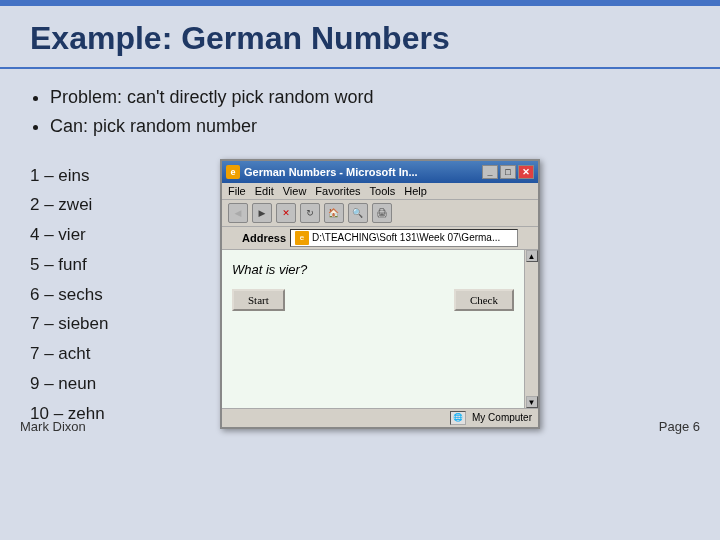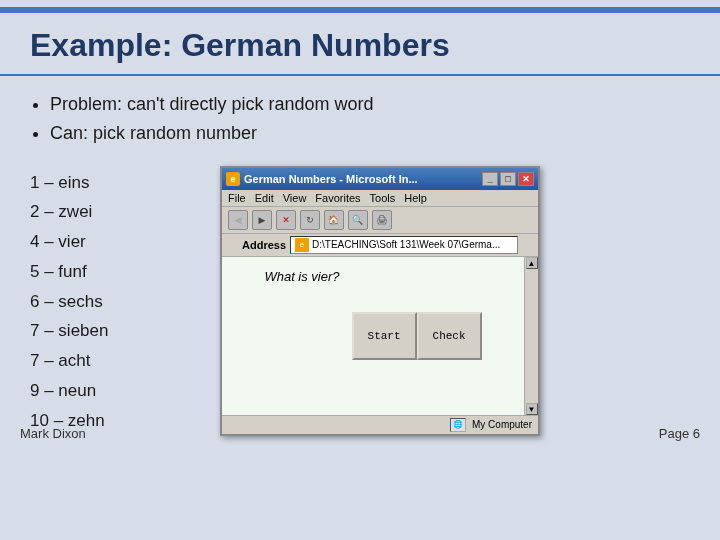--- a/index.html
+++ b/index.html
@@ -11,21 +11,20 @@
       font-family: Arial, sans-serif;
       overflow: hidden;
       position: relative;
     }
 
     .slide {
       width: 720px;
       height: 440px;
       background: #d6dce8;
       position: relative;
-      margin-top: 7px;
     }
 
     .top-bar {
       width: 100%;
       height: 6px;
       background: #4472c4;
     }
 
     .title {
       font-size: 32px;
@@ -205,44 +204,43 @@
       line-height: 14px;
       color: white;
       flex-shrink: 0;
     }
 
     .browser-content {
       flex: 1;
       background: #f0f8f0;
       padding: 12px 10px;
       display: flex;
-      flex-direction: row;
+      flex-direction: column;
       gap: 12px;
-      justify-content: center;
     }
 
     .question-text {
       font-size: 13px;
       color: #000;
       font-style: italic;
     }
 
     .browser-buttons {
       display: flex;
       justify-content: space-between;
       align-items: center;
     }
 
     .ie-btn {
       background: #d4d0c8;
       border: 2px outset #e0dcd4;
-      padding: 16px 14px;
+      padding: 3px 14px;
       font-size: 11px;
       cursor: pointer;
-      font-family: Liberation Mono, monospace;
+      font-family: Liberation Serif, serif;
     }
 
     .browser-statusbar {
       background: #d4d0c8;
       border-top: 1px solid #aaa;
       padding: 2px 6px;
       display: flex;
       align-items: center;
       justify-content: flex-end;
       gap: 6px;

